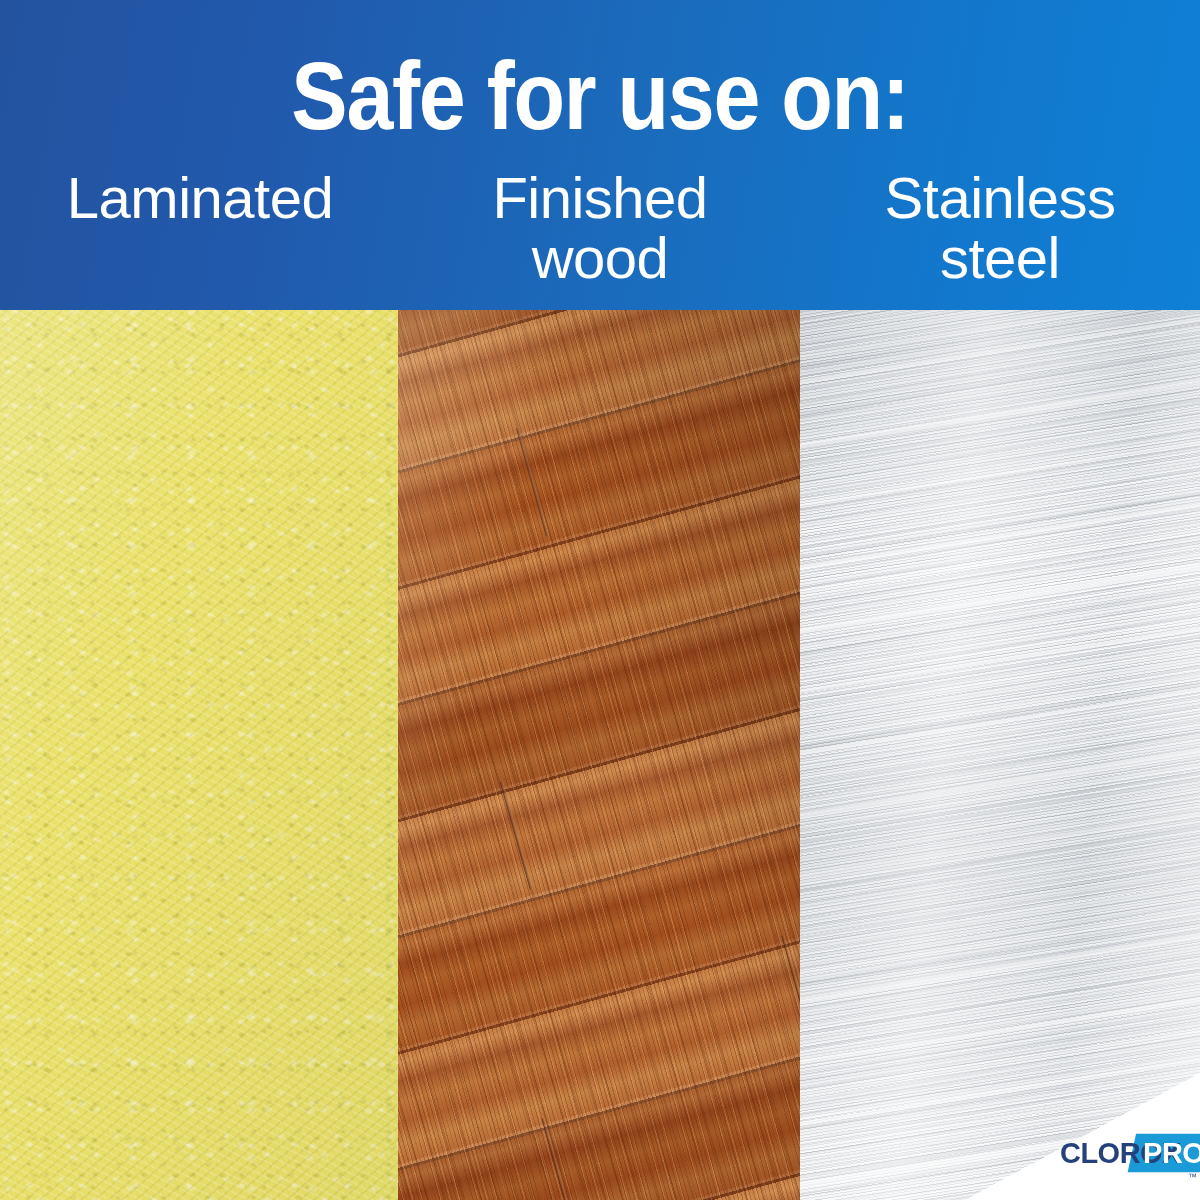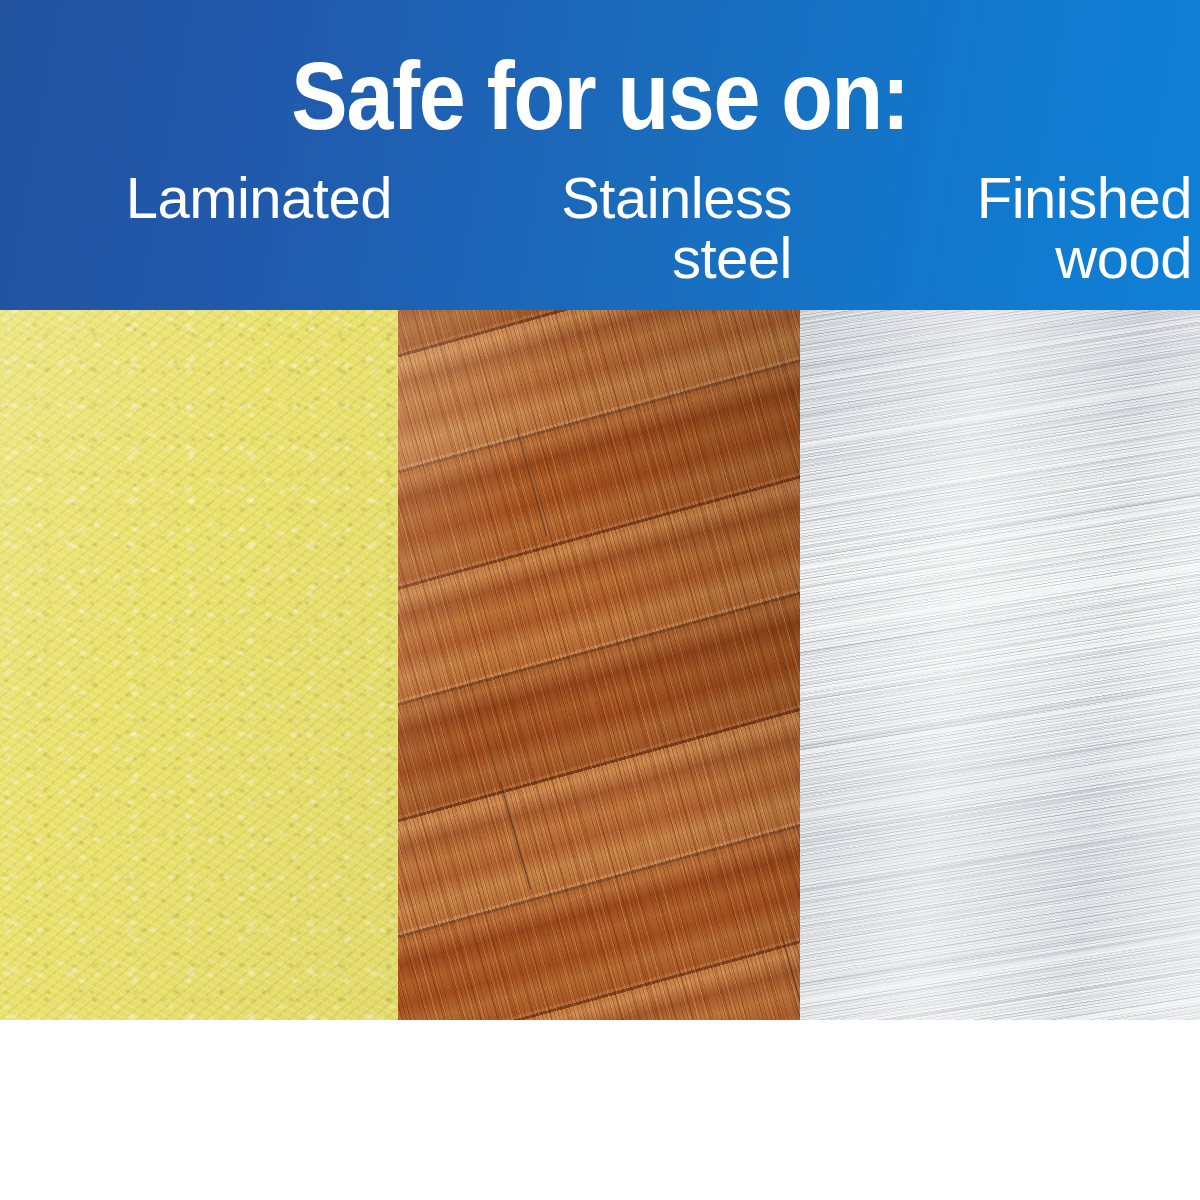--- a/index.html
+++ b/index.html
@@ -7,21 +7,21 @@
   html,body { width:1200px; height:1200px; }
   body {
     font-family:"Liberation Sans", sans-serif;
     background:#ffffff;
     overflow:hidden;
   }
 
   #poster {
     position:relative;
     width:1200px;
-    height:1020px;
+    height:1200px;
     overflow:hidden;
   }
 
   
   #header {
     position:absolute;
     left:0; top:0;
     width:1200px;
     height:310px;
     background:linear-gradient(100deg, #23539f 0%, #2159ac 22%, #1a6cbd 55%, #1179ce 82%, #0f80d6 100%);
@@ -47,21 +47,21 @@
     position:absolute;
     left:0; top:168px;
     width:1200px;
     height:130px;
     display:flex;
     flex-direction:row;
   }
   .subtitle-cell {
     flex:0 0 400px;
     width:400px;
-    text-align:right;
+    text-align:center;
     color:#ffffff;
     font-size:58px;
     line-height:60px;
     font-weight:normal;
     letter-spacing:-0.5px;
     padding:0 8px;
   }
   .subtitle-cell .l1 { display:block; }
   .subtitle-cell .l2 { display:block; }
 
@@ -249,27 +249,27 @@
 
     <div id="headline">Safe for use on:</div>
 
     <div id="subtitle-row">
 
       <div class="subtitle-cell">
         <span class="l1">Laminated</span>
       </div>
 
       <div class="subtitle-cell">
+        <span class="l1">Finished</span>
+        <span class="l2">wood</span>
+      </div>
+
+      <div class="subtitle-cell">
         <span class="l1">Stainless</span>
         <span class="l2">steel</span>
-      </div>
-
-      <div class="subtitle-cell">
-        <span class="l1">Finished</span>
-        <span class="l2">wood</span>
       </div>
 
     </div>
   </div>
 
   <div id="panels">
 
     <div class="panel" id="panel-laminate">
       <div class="tex"></div>
       <div class="tex2"></div>

